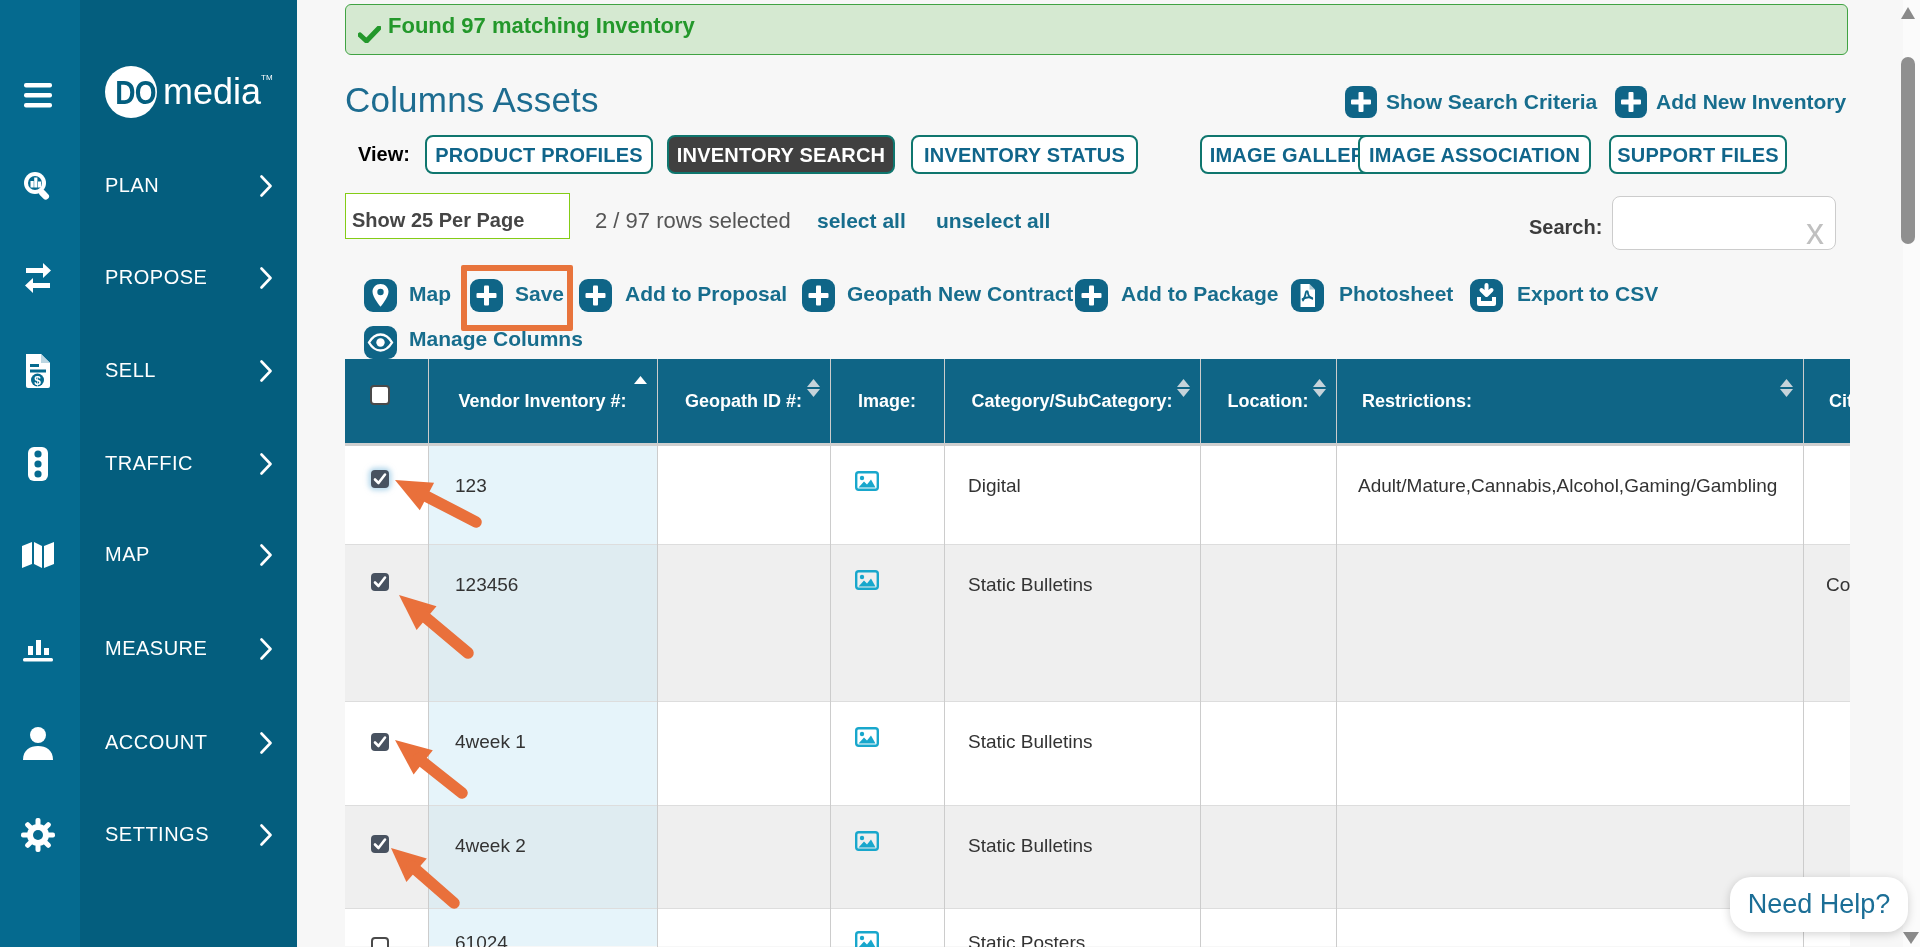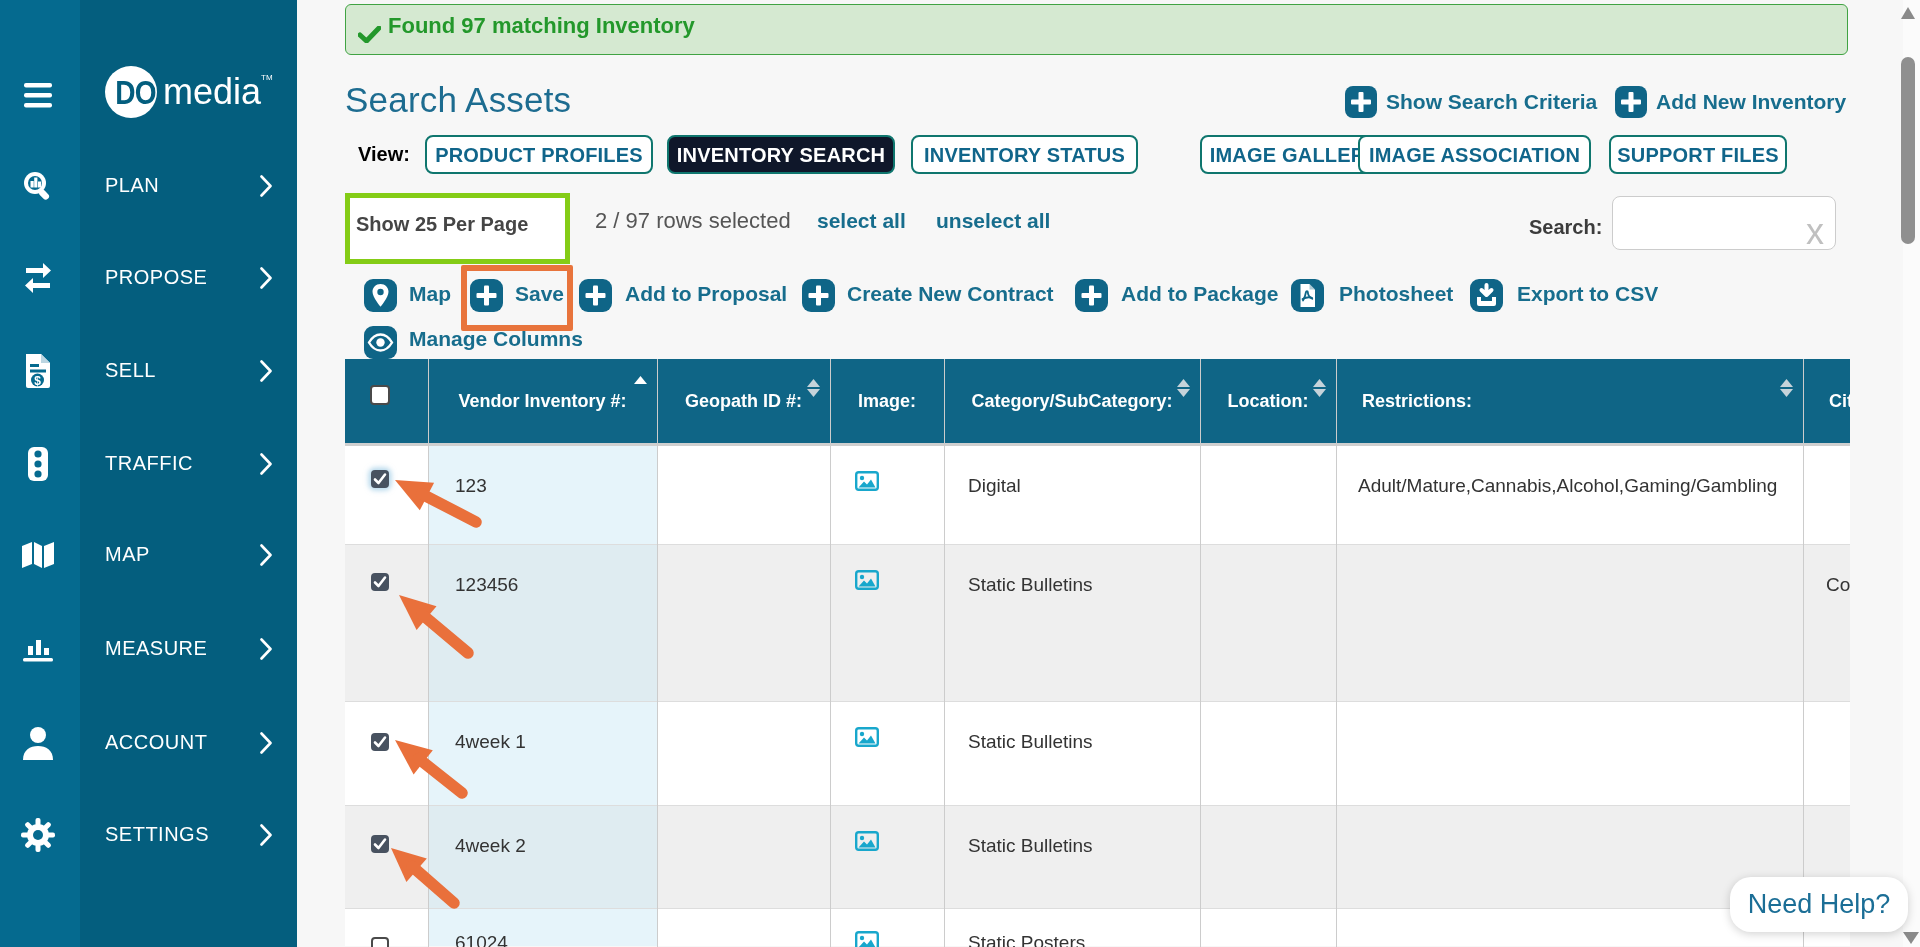--- a/index.html
+++ b/index.html
@@ -8,22 +8,22 @@
 .abs { position:absolute; }
 #rail { left:0; top:0; width:80px; height:947px; background:#056a8f; }
 #menu { left:80px; top:0; width:217px; height:947px; background:#045e7e; }
 .mitem { position:absolute; left:105px; color:#fff; font-size:20px; letter-spacing:0.5px; }
 #alert { left:345px; top:4px; width:1503px; height:51px; background:#d5e9d1; border:1px solid #40a343; border-radius:6px; }
 #alert span { position:absolute; left:42px; top:8px; font-size:22px; font-weight:bold; color:#23982b; }
 #h1 { left:345px; top:80px; font-size:35px; color:#1d6c90; letter-spacing:0.2px; }
 .lbl20 { font-size:21px; font-weight:bold; color:#176d8d; }
 .tab { top:135px; height:39px; border:2px solid #0f766e; border-radius:8px; background:#fff;
        color:#10658a; font-size:20px; font-weight:bold; text-align:center; line-height:36px; letter-spacing:0.2px;}
-.tab.active { background:#0f172a; color:#fff; }
-#perpage { left:345px; top:193px; width:225px; height:71px; background:#fff; border:5px solid #84cc16; }
+.tab.active { background:#404040; color:#fff; }
+#perpage { left:345px; top:193px; width:225px; height:46px; background:#fff; border:1px solid #84cc16; }
 #perpage span { position:absolute; left:6px; top:15px; font-size:20px; font-weight:bold; color:#454545; }
 #searchbox { left:1612px; top:196px; width:224px; height:54px; background:#fff; border:1px solid #ccc; border-radius:8px; }
 .tbtn { position:absolute; width:33px; height:33px; background:#0f6587; border-radius:9px; }
 .hdrlbl { position:absolute; color:#fff; font-size:18px; font-weight:bold; text-align:center; }
 .cellt { position:absolute; font-size:19px; color:#333; line-height:27px; white-space:pre; }
 .cbx { position:absolute; width:18px; height:18px; background:#485260; border-radius:4px; }
 #sb-track { left:1903px; top:0; width:17px; height:947px; background:#fbfbfb; }
 #sb-thumb { left:1901px; top:57px; width:14px; height:187px; background:#8f8f8f; border-radius:7px; }
 #needhelp { left:1730px; top:877px; width:178px; height:55px; background:#fff; border-radius:21px;
             box-shadow:0 2px 10px rgba(0,0,0,0.18); text-align:center; line-height:55px;
@@ -136,21 +136,21 @@
 <div class="mitem" style="top:823px;">SETTINGS</div>
 <svg class="abs" style="left:260px;top:824px" width="12" height="22" viewBox="0 0 12 22">
     <polyline points="1.5,1.5 10.5,11 1.5,20.5" fill="none" stroke="#fff" stroke-width="2.6" stroke-linecap="round" stroke-linejoin="round"></polyline>
   </svg>
 <div class="abs" id="alert">
   <svg style="position:absolute;left:12px;top:21px" width="23" height="17" viewBox="0 0 23 17">
     <path d="M2 9 L8.5 15 L21 2" stroke="#23982b" stroke-width="5" fill="none" stroke-linecap="round" stroke-linejoin="round"></path>
   </svg>
   <span>Found 97 matching Inventory</span>
 </div>
-<div class="abs" id="h1">Search Assets</div>
+<div class="abs" id="h1">Columns Assets</div>
 <div class="abs" style="left:1345px;top:86px;width:32px;height:32px;background:#0f6587;border-radius:8px;"></div>
 <svg class="abs" style="left:1345px;top:86px" width="32" height="32" viewBox="0 0 32 32">
     <g fill="#fff">
       <rect x="13.5" y="6" width="5" height="20" rx="1"></rect>
       <rect x="6" y="13.5" width="20" height="5" rx="1"></rect>
     </g>
   </svg>
 <div class="abs lbl20" style="left:1386px;top:90px;">Show Search Criteria</div>
 <div class="abs" style="left:1615px;top:86px;width:32px;height:32px;background:#0f6587;border-radius:8px;"></div>
 <svg class="abs" style="left:1615px;top:86px" width="32" height="32" viewBox="0 0 32 32">
@@ -198,21 +198,21 @@
     </g>
   </svg>
 <div class="abs lbl20" style="left:625px;top:282px;">Add to Proposal</div>
 <div class="tbtn" style="left:802px;top:279px;"></div>
 <svg class="abs" style="left:802px;top:279px" width="33" height="33" viewBox="0 0 33 33">
     <g fill="#fff">
       <rect x="14" y="6.5" width="5" height="20" rx="1"></rect>
       <rect x="6.5" y="14" width="20" height="5" rx="1"></rect>
     </g>
   </svg>
-<div class="abs lbl20" style="left:847px;top:282px;">Create New Contract</div>
+<div class="abs lbl20" style="left:847px;top:282px;">Geopath New Contract</div>
 <div class="tbtn" style="left:1075px;top:279px;"></div>
 <svg class="abs" style="left:1075px;top:279px" width="33" height="33" viewBox="0 0 33 33">
     <g fill="#fff">
       <rect x="14" y="6.5" width="5" height="20" rx="1"></rect>
       <rect x="6.5" y="14" width="20" height="5" rx="1"></rect>
     </g>
   </svg>
 <div class="abs lbl20" style="left:1121px;top:282px;">Add to Package</div>
 <div class="tbtn" style="left:1291px;top:279px;"></div>
 <svg class="abs" style="left:1291px;top:279px" width="33" height="33" viewBox="0 0 33 33">

